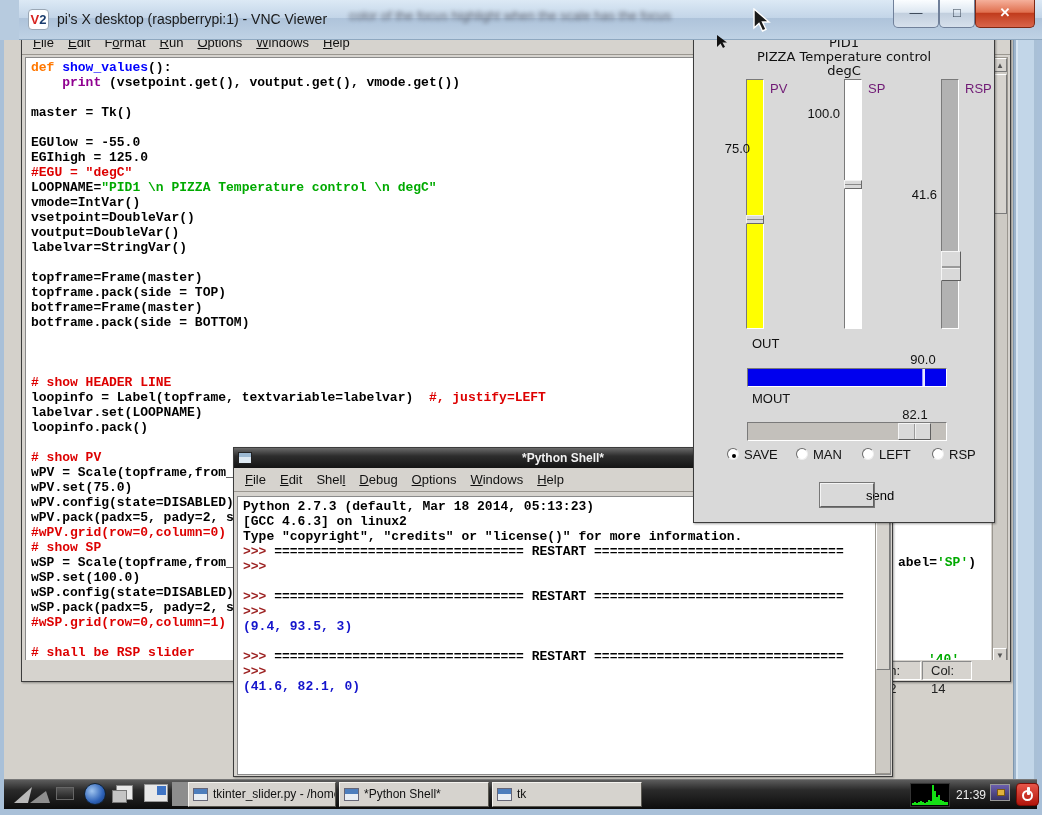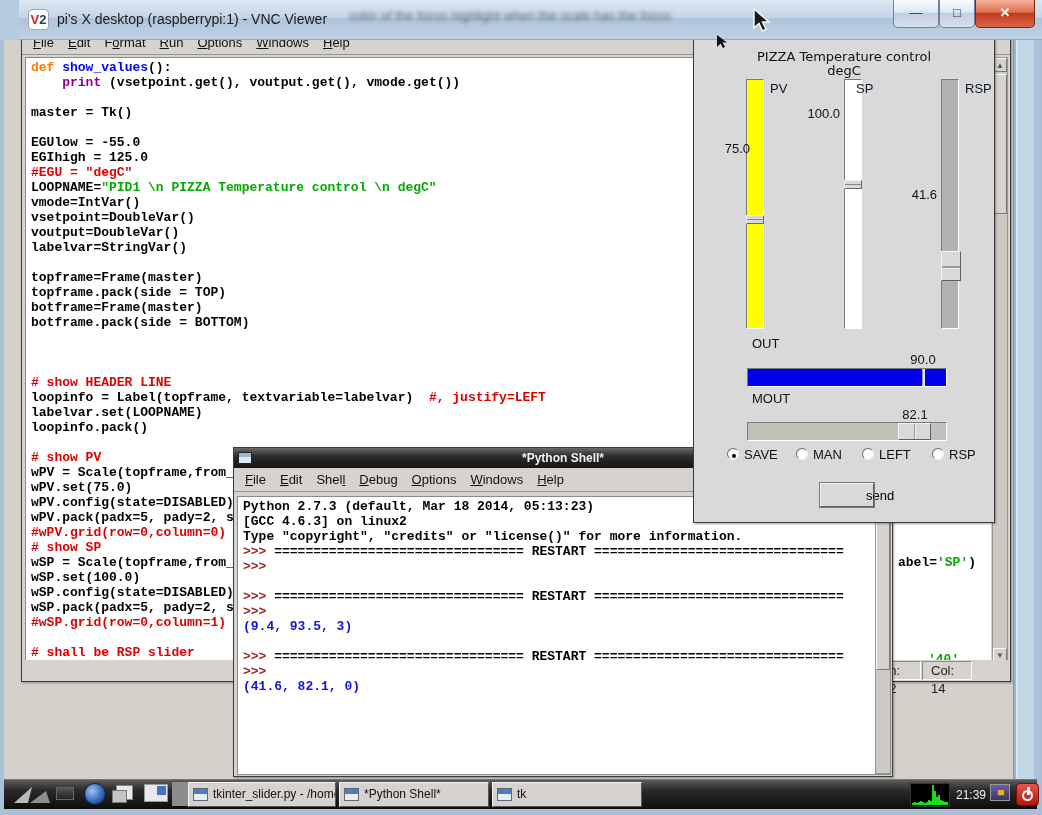--- a/index.html
+++ b/index.html
@@ -77,21 +77,21 @@
   #shell-text { position:absolute; left:3px; top:48px; width:654px; height:279px; background:#fff;
     border:1px solid #8a8a8a; overflow:hidden; }
   #shell-scroll { left:637px; top:0px; height:277px; }
 
   
   #tkwin { left:693px; top:8px; width:302px; height:515px; background:#d9d9d9; }
   .tk-header { position:absolute; width:100%; text-align:center; font-size:13px; color:#111;
     font-family:"DejaVu Sans", sans-serif; }
   .trough { position:absolute; width:18px; height:250px; border:1px solid;
     border-color:#7a7a7a #fff #fff #7a7a7a; }
-  .slider-name { position:absolute; font-size:13px; color:#0f172a;text-align:right; }
+  .slider-name { position:absolute; font-size:13px; color:#701a75;text-align:right; }
   .slider-val { position:absolute; font-size:13px; color:#111; width:44px; text-align:right; }
   .handle-flat { position:absolute; width:18px; height:9px; background:#d9d9d9;
     border:1px solid; border-color:#f2f2f2 #6a6a6a #6a6a6a #f2f2f2; }
   .handle-flat::after { content:""; position:absolute; left:0; top:3px; width:100%; height:1px; background:#888; }
   .handle-raised { position:absolute; width:20px; height:30px; left:-1px; background:#d9d9d9;
     border:1px solid; border-color:#f5f5f5 #5f5f5f #5f5f5f #f5f5f5; }
   .handle-raised::after { content:""; position:absolute; left:0; top:14px; width:100%; height:2px;
     background:#9a9a9a; border-bottom:1px solid #f0f0f0; }
   .hslider { position:absolute; height:19px; border:1px solid; border-color:#7a7a7a #fff #fff #7a7a7a; }
   .tk-label { position:absolute; font-size:13px; color:#111; }
@@ -174,32 +174,33 @@
       </div>
     </div>
   </div>
 
   <div class="xwin" id="tkwin">
     <div class="xtitle">
       <span class="xico"></span>
       <span>tk</span>
       <span class="xbtns">_ □ ✕</span>
     </div>
+    <div class="tk-header" style="top:26px;">PID1</div>
     <div class="tk-header" style="top:40px;">PIZZA Temperature control</div>
     <div class="tk-header" style="top:54px;">degC</div>
     <div id="tk-sliders">
         <div class="trough" style="left: 52px; top: 70px; background: rgb(255, 255, 0);">
           <div class="handle-flat" style="top: 135px; left: -1px;"></div>
         </div>
         <div class="slider-name" style="left: 76px; top: 72px;">PV</div>
         <div class="slider-val" style="left: 12px; top: 131.5px;">75.0</div>
         <div class="trough" style="left: 150px; top: 70px; background: rgb(255, 255, 255);">
           <div class="handle-flat" style="top: 100.25px; left: -1px;"></div>
         </div>
-        <div class="slider-name" style="left: 162px; top: 72px;">SP</div>
+        <div class="slider-name" style="left: 174px; top: 72px;">SP</div>
         <div class="slider-val" style="left: 102px; top: 96.75px;">100.0</div>
         <div class="trough" style="left: 247px; top: 70px; background: rgb(178, 178, 178);">
           <div class="handle-raised" style="top: 170.75px;"></div>
         </div>
         <div class="slider-name" style="left: 271px; top: 72px;">RSP</div>
         <div class="slider-val" style="left: 199px; top: 177.75px;">41.6</div>
       </div>
 
     <div class="tk-label" style="left:58px; top:327px;">OUT</div>
     <div class="tk-label" id="out-val" style="top: 343px; width: 40px; text-align: center; left: 209px;">90.0</div>

